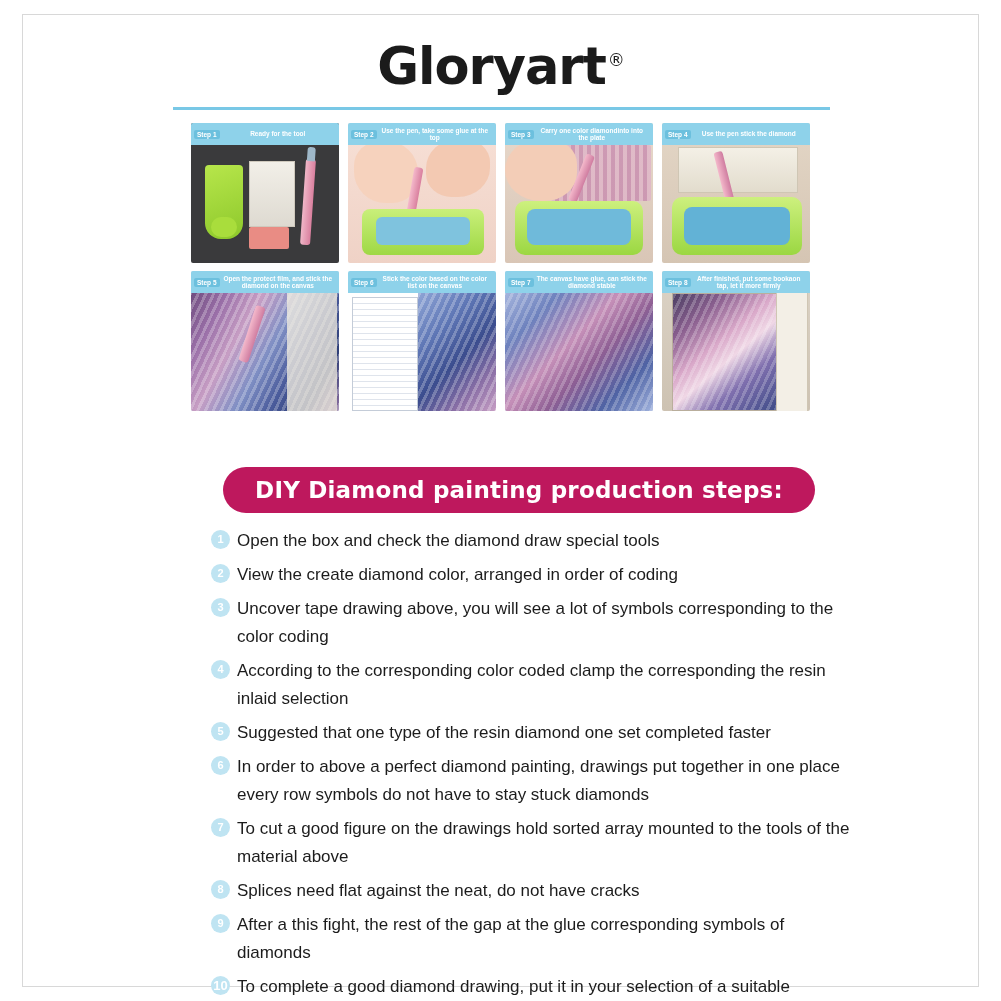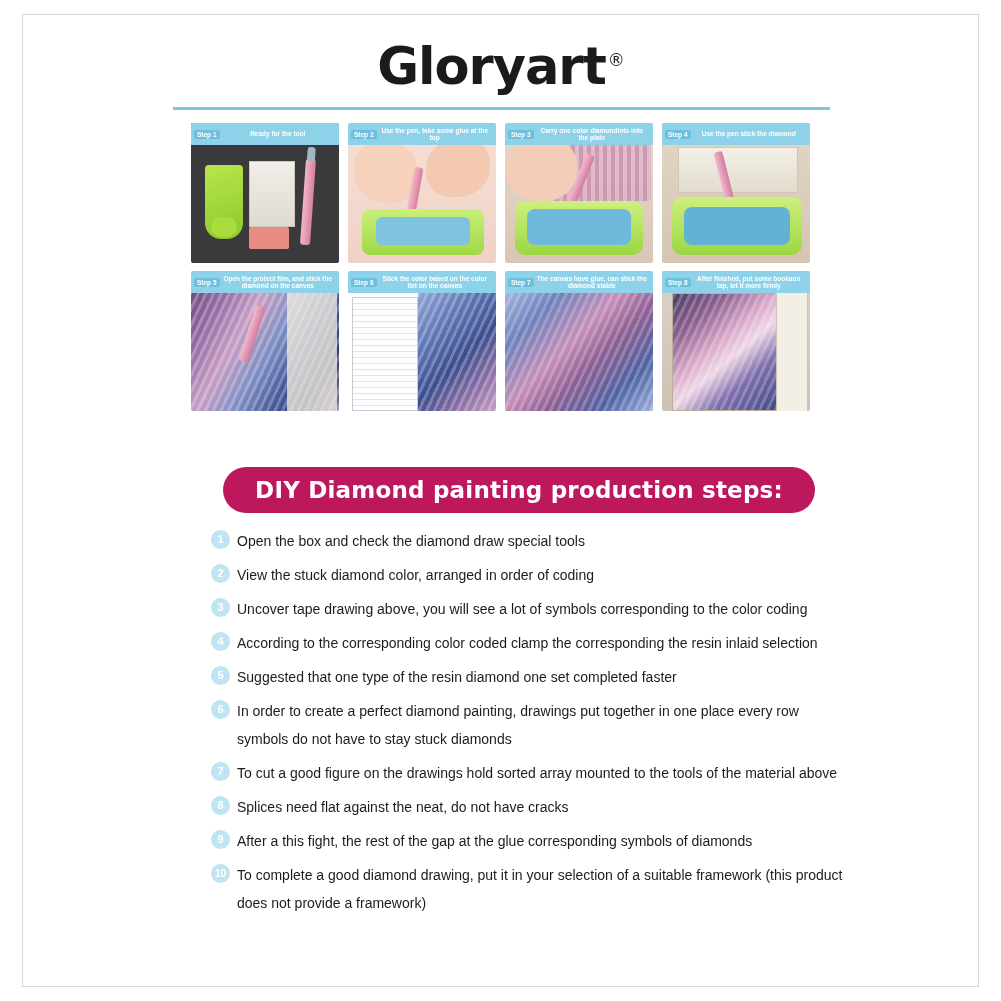--- a/index.html
+++ b/index.html
@@ -235,24 +235,24 @@
     border-radius: 50%;
     background: #bfe4f2;
     color: #ffffff;
     font-size: 11px;
     font-weight: bold;
     line-height: 19px;
     text-align: center;
     margin-top: 3px;
     margin-right: 7px;
   }
-  .bullet.wide { font-size: 10px; }
+  .bullet.wide { font-size: 13px; }
   .text {
     flex: 1 1 auto;
-    font-size: 14px;
+    font-size: 17px;
     line-height: 28px;
     color: #1c1c1c;
   }
 </style>
 </head>
 <body>
 
 <div class="page">
   <div class="sheet">
 
@@ -367,41 +367,41 @@
 
     <div class="list">
 
       <div class="item">
         <span class="bullet">1</span>
         <span class="text">Open the box and check the diamond draw special tools</span>
       </div>
 
       <div class="item">
         <span class="bullet">2</span>
-        <span class="text">View the stuck diamond color, arranged in order of coding</span>
+        <span class="text">View the create diamond color, arranged in order of coding</span>
       </div>
 
       <div class="item">
         <span class="bullet">3</span>
         <span class="text">Uncover tape drawing above, you will see a lot of symbols corresponding to the color coding</span>
       </div>
 
       <div class="item">
         <span class="bullet">4</span>
         <span class="text">According to the corresponding color coded clamp the corresponding the resin inlaid selection</span>
       </div>
 
       <div class="item">
         <span class="bullet">5</span>
         <span class="text">Suggested that one type of the resin diamond one set completed faster</span>
       </div>
 
       <div class="item">
         <span class="bullet">6</span>
-        <span class="text">In order to create a perfect diamond painting, drawings put together in one place every row symbols do not have to stay stuck diamonds</span>
+        <span class="text">In order to above a perfect diamond painting, drawings put together in one place every row symbols do not have to stay stuck diamonds</span>
       </div>
 
       <div class="item">
         <span class="bullet">7</span>
         <span class="text">To cut a good figure on the drawings hold sorted array mounted to the tools of the material above</span>
       </div>
 
       <div class="item">
         <span class="bullet">8</span>
         <span class="text">Splices need flat against the neat, do not have cracks</span>

